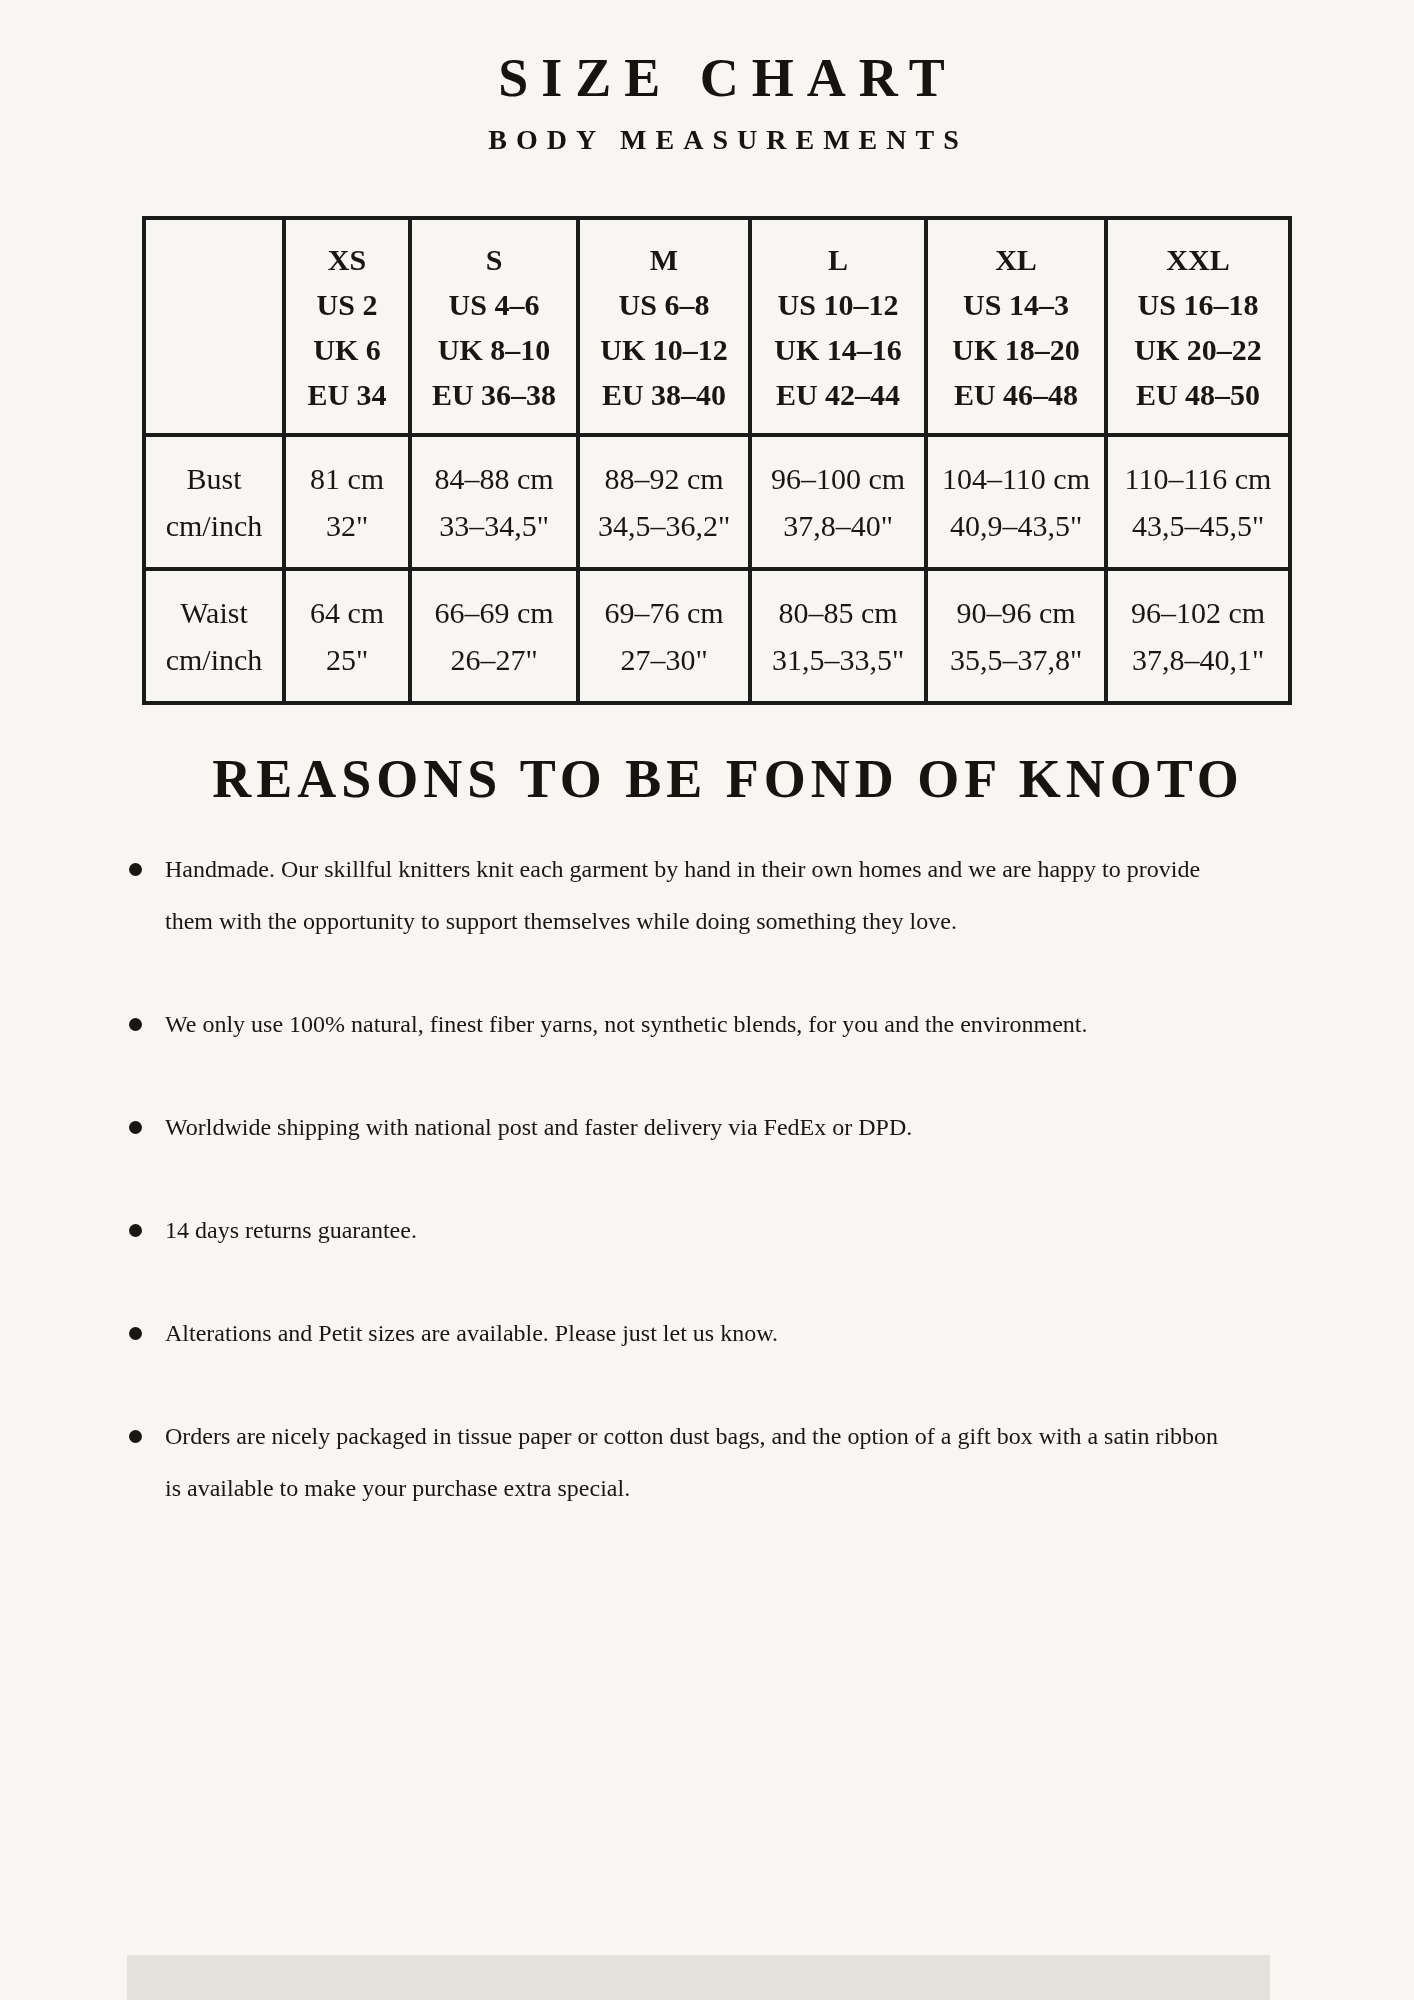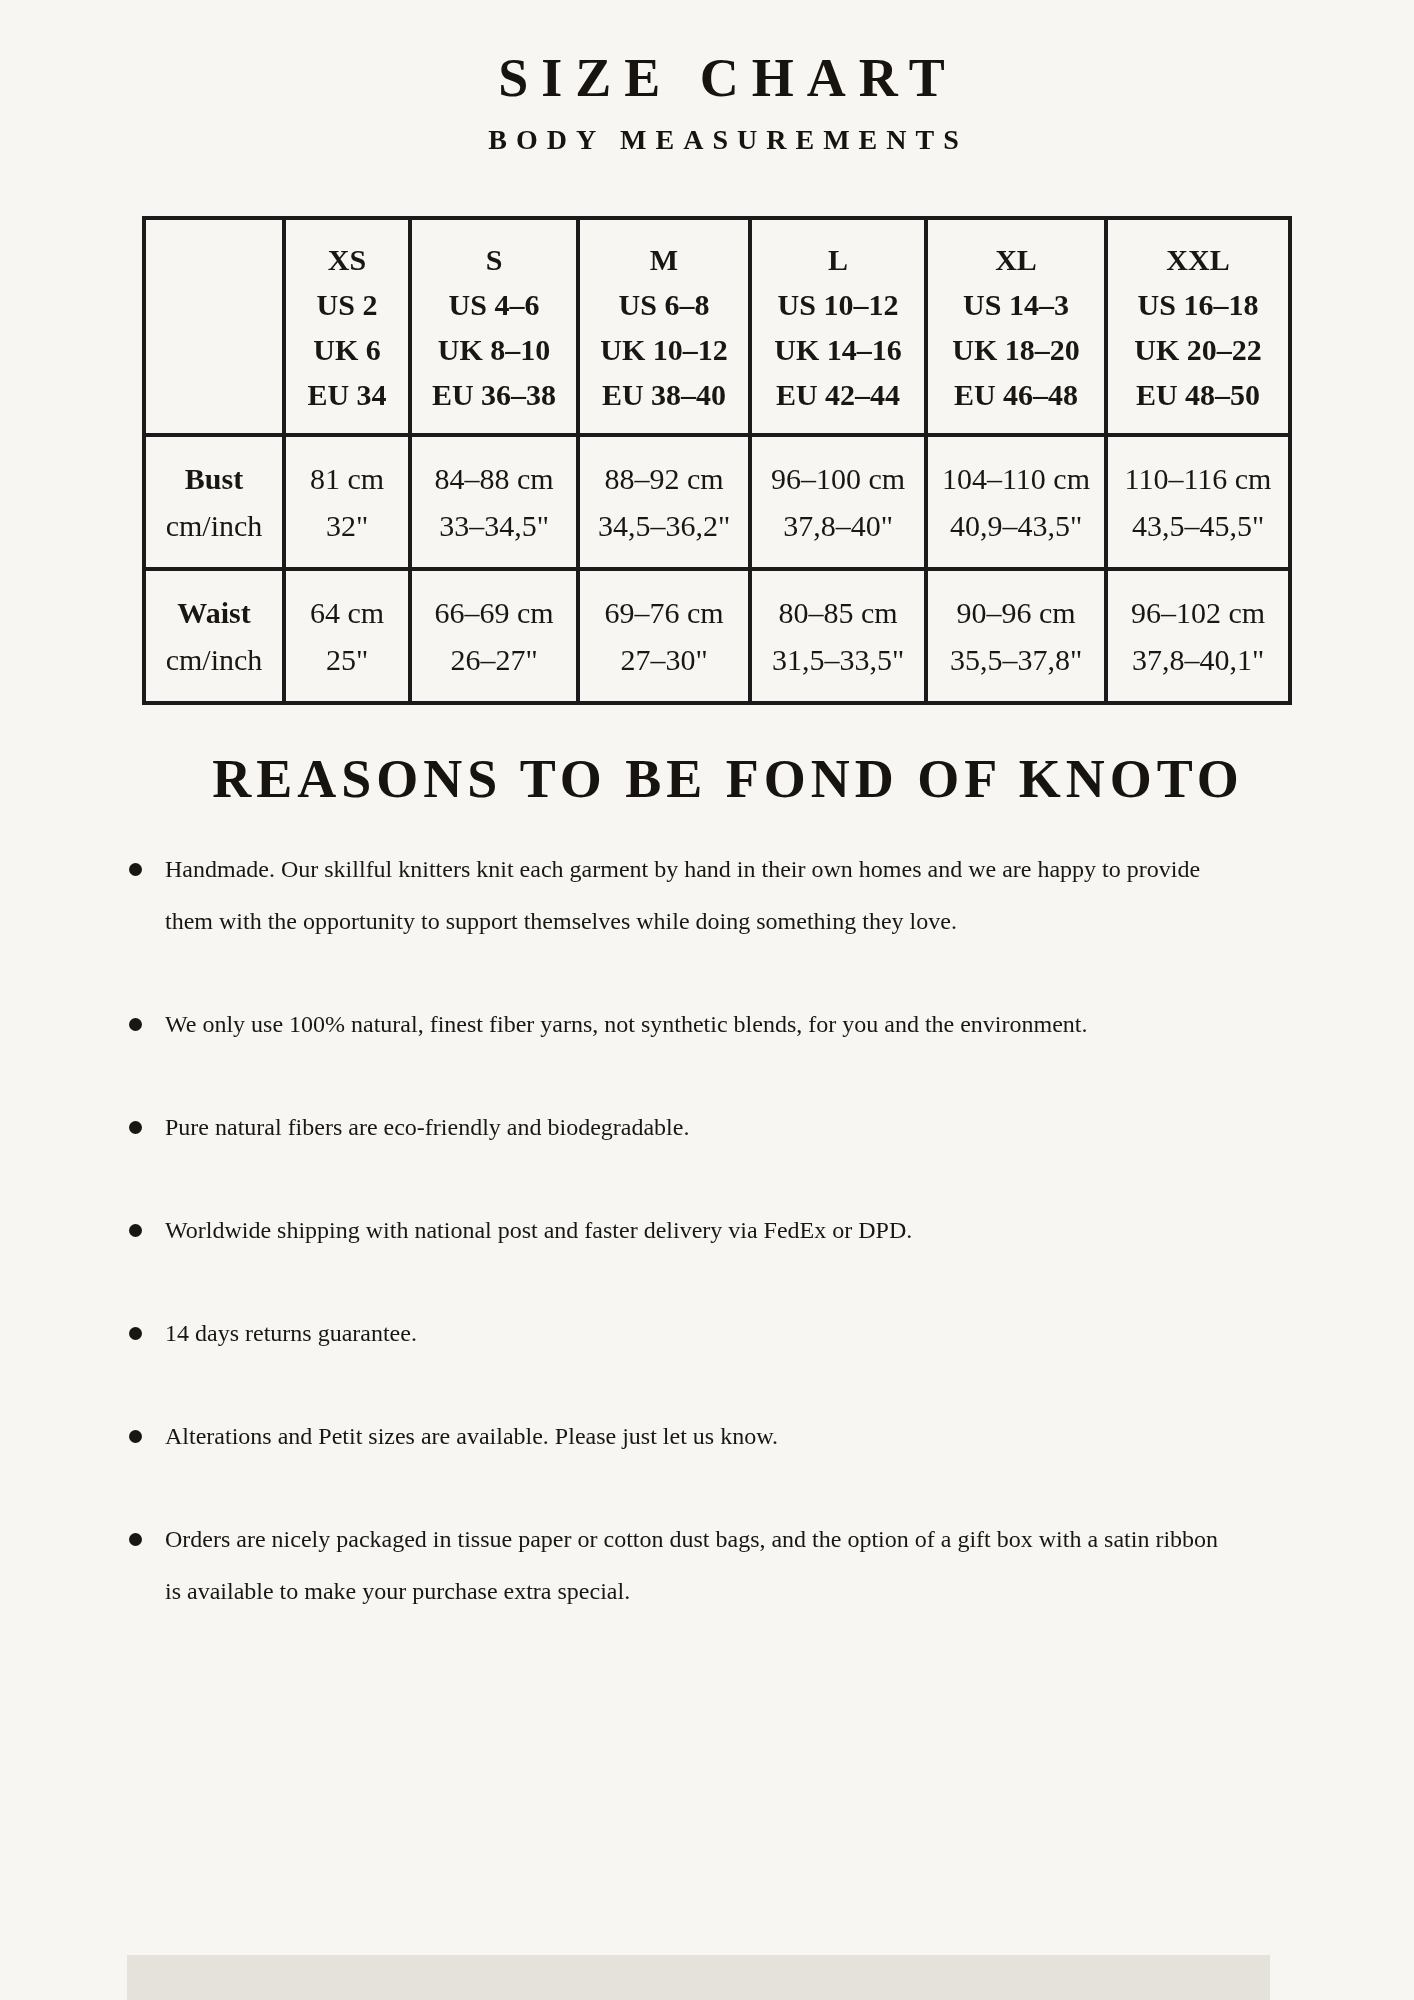--- a/index.html
+++ b/index.html
@@ -48,21 +48,21 @@
     vertical-align: middle;
     padding: 0;
     font-size: 30px;
   }
   tr.head-row { height: 217px; }
   tr.data-row { height: 134px; }
   .head-cell div {
     line-height: 45px;
     font-weight: bold;
   }
-  .label-cell .lab { font-weight: bold; }
+  .label-cell .lab { font-weight: normal; }
   .label-cell div, .value-cell div { line-height: 47px; }
   .reasons-heading {
     margin: 44px 0 0 0;
     text-align: center;
     transform: translateX(21px);
     font-size: 54px;
     font-weight: bold;
     letter-spacing: 5px;
     line-height: 60px;
     color: #171410;
@@ -217,20 +217,19 @@
     </td>
   </tr>
 </tbody>
   </table>
 
 <h2 class="reasons-heading">REASONS TO BE FOND OF KNOTO</h2>
 
 <ul class="reasons-list">
   <li><span>Handmade. Our skillful knitters knit each garment by hand in their own homes and we are happy to provide them with the opportunity to support themselves while doing something they love.</span></li>
   <li><span>We only use 100% natural, finest fiber yarns, not synthetic blends, for you and the environment.</span></li>
-  <li><span>Pure natural fibers are eco-friendly and biodegradable.</span></li>
   <li><span>Worldwide shipping with national post and faster delivery via FedEx or DPD.</span></li>
   <li><span>14 days returns guarantee.</span></li>
   <li><span>Alterations and Petit sizes are available. Please just let us know.</span></li>
   <li><span>Orders are nicely packaged in tissue paper or cotton dust bags, and the option of a gift box with a satin ribbon is available to make your purchase extra special.</span></li>
 </ul>
 
 <div class="bottom-bar" style="background: rgb(229, 226, 220);"></div>
 
 </body></html>

